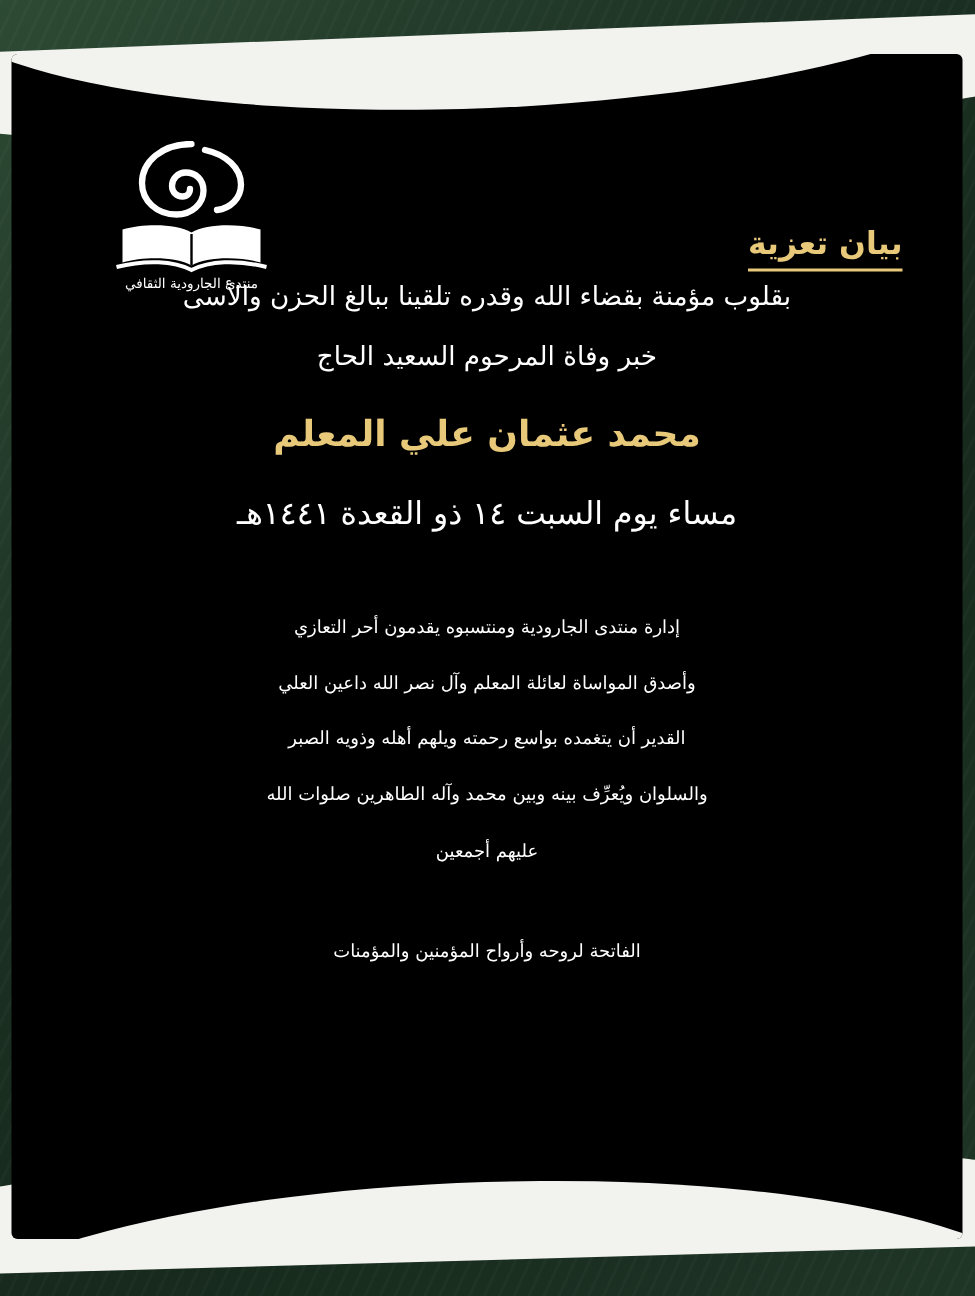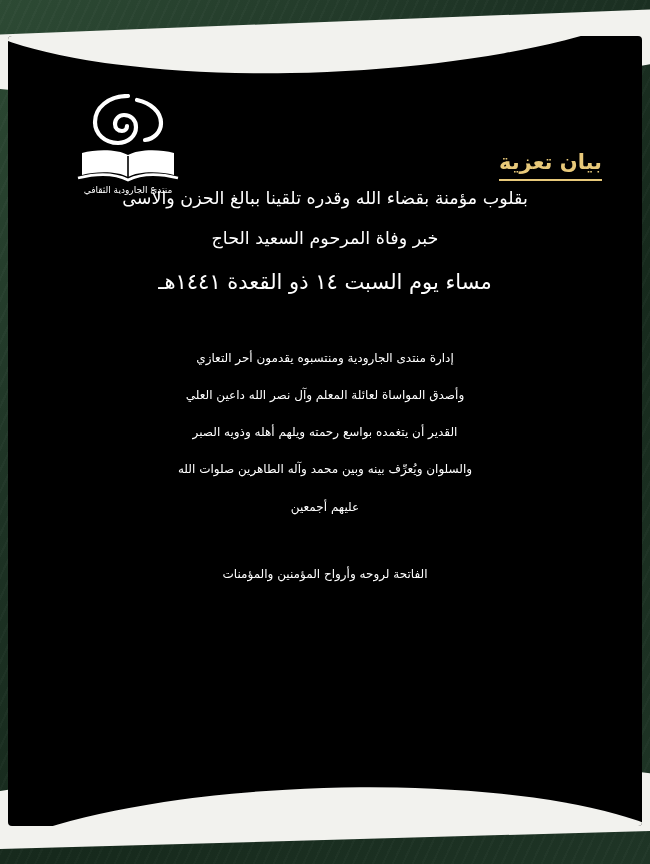--- a/index.html
+++ b/index.html
@@ -202,20 +202,21 @@
         <div class="logo-text">منتدى الجارودية الثقافي</div>
       </div>
 
       <div class="headline-wrap">
         <span class="headline">بيان تعزية</span>
       </div>
 
       <div class="body-block">
         <p>بقلوب مؤمنة بقضاء الله وقدره تلقينا ببالغ الحزن والأسى</p>
         <p>خبر وفاة المرحوم السعيد الحاج</p>
+        <span class="name">محمد عثمان علي المعلم</span>
         <p class="date-line">مساء يوم السبت ١٤ ذو القعدة ١٤٤١هـ</p>
       </div>
 
       <div class="para">
         <p>إدارة منتدى الجارودية ومنتسبوه يقدمون أحر التعازي</p>
         <p>وأصدق المواساة لعائلة المعلم وآل نصر الله داعين العلي</p>
         <p>القدير أن يتغمده بواسع رحمته ويلهم أهله وذويه الصبر</p>
         <p>والسلوان ويُعرِّف بينه وبين محمد وآله الطاهرين صلوات الله</p>
         <p>عليهم أجمعين</p>
       </div>

